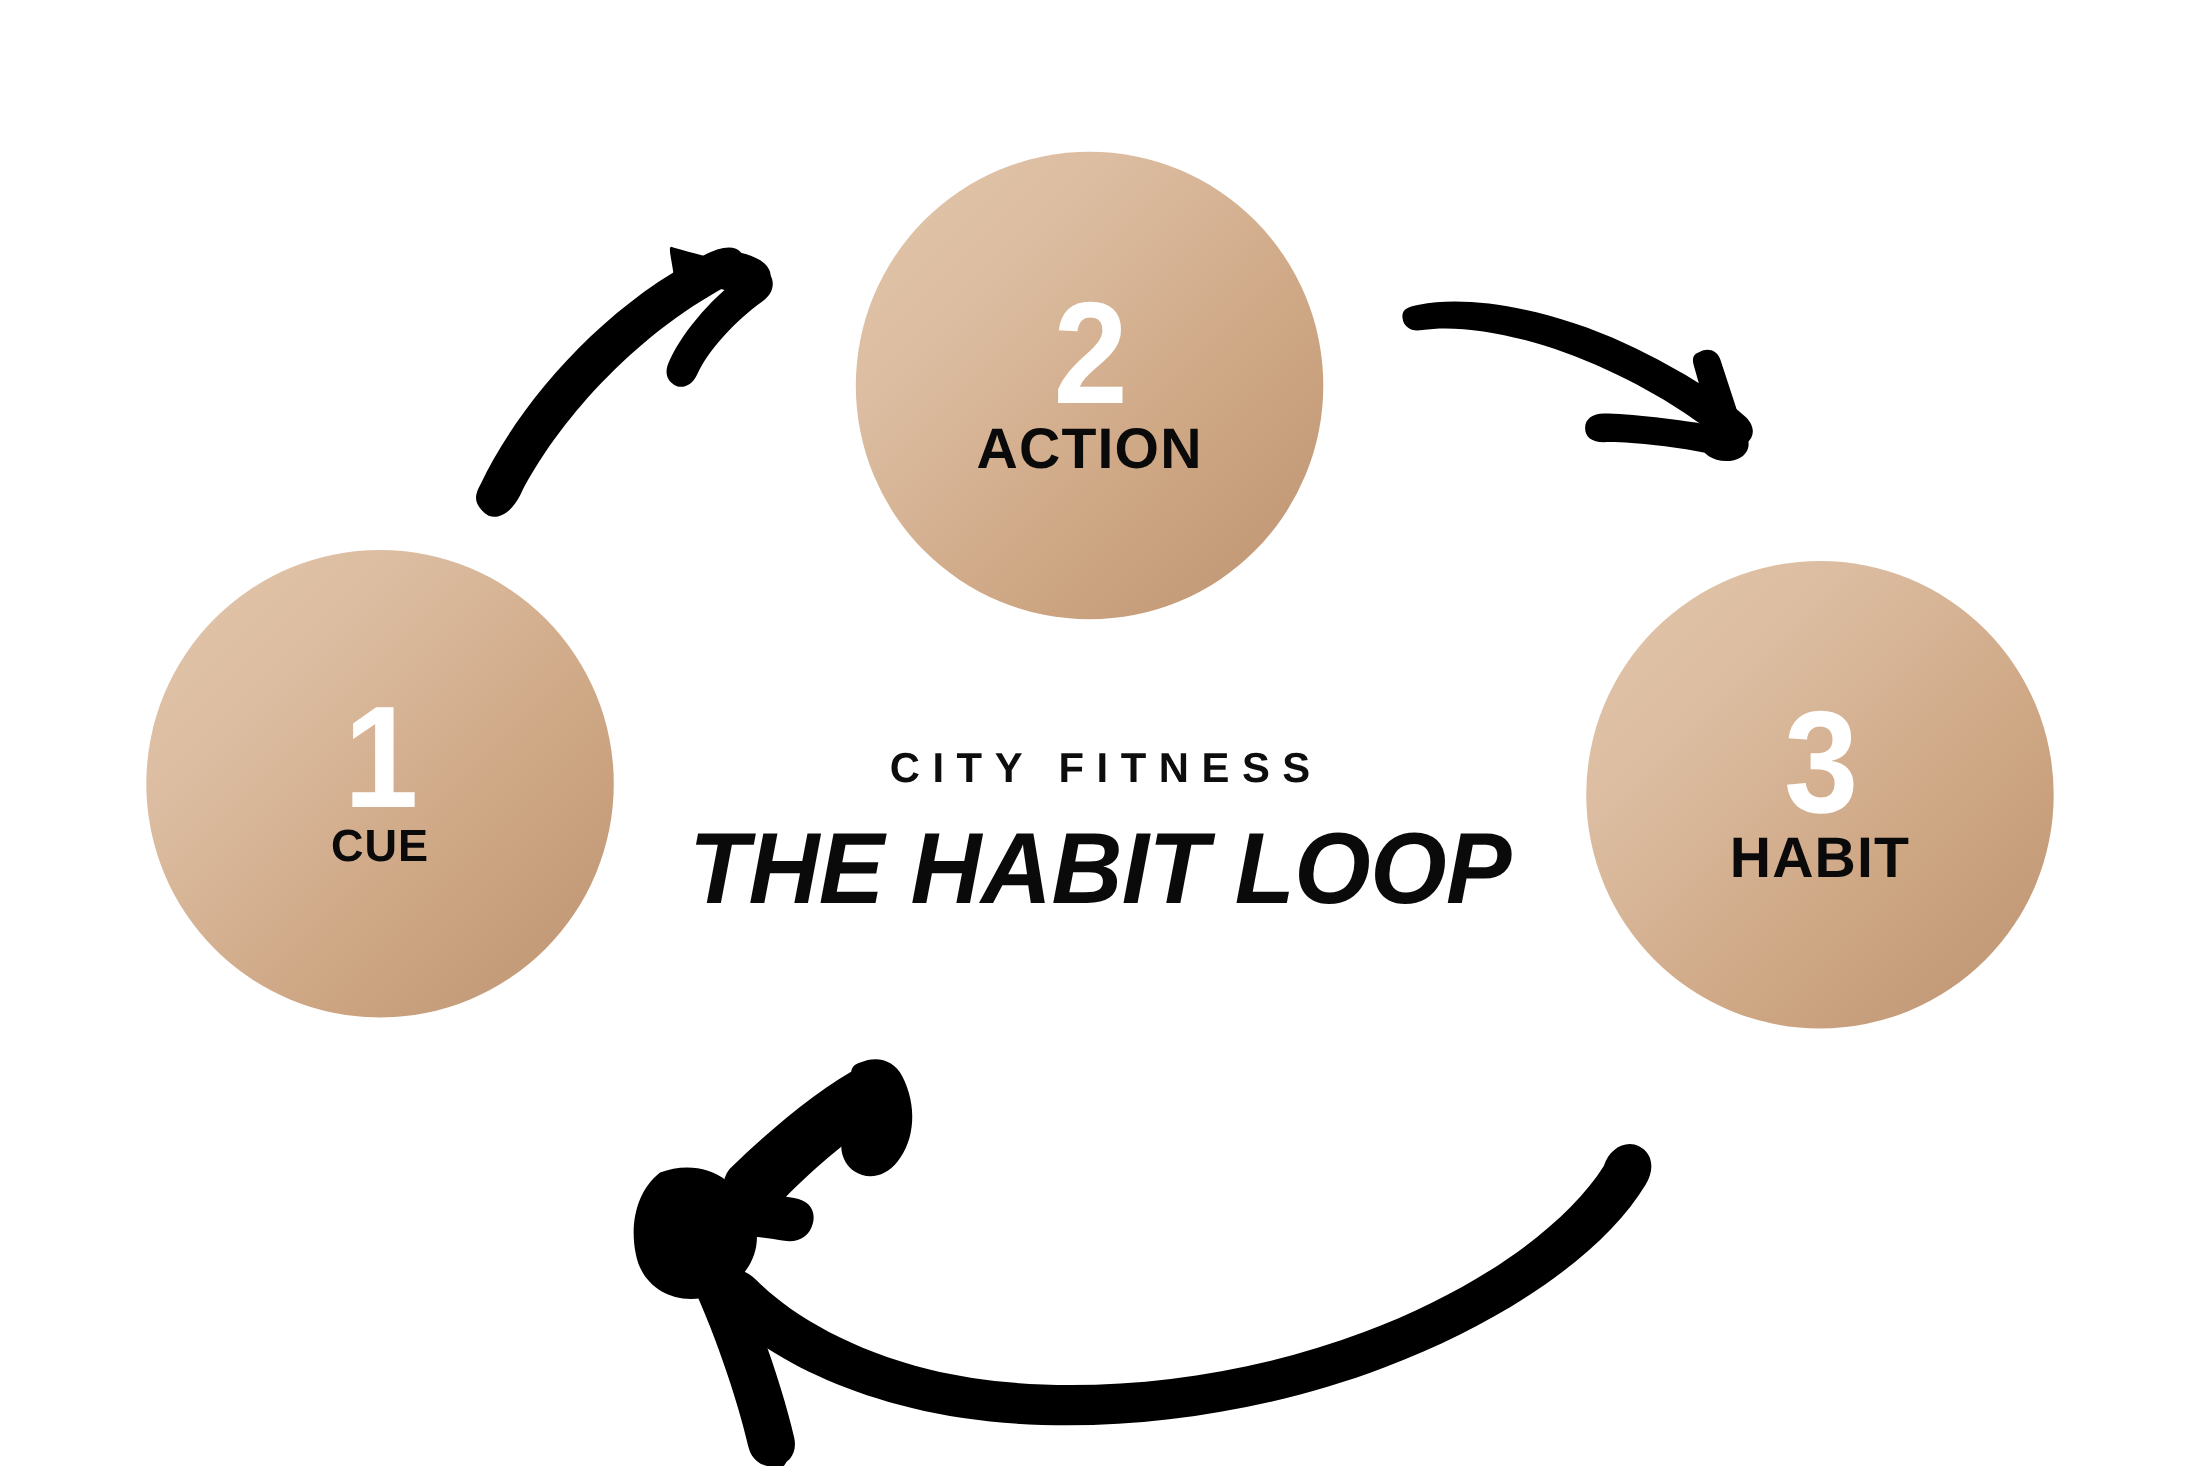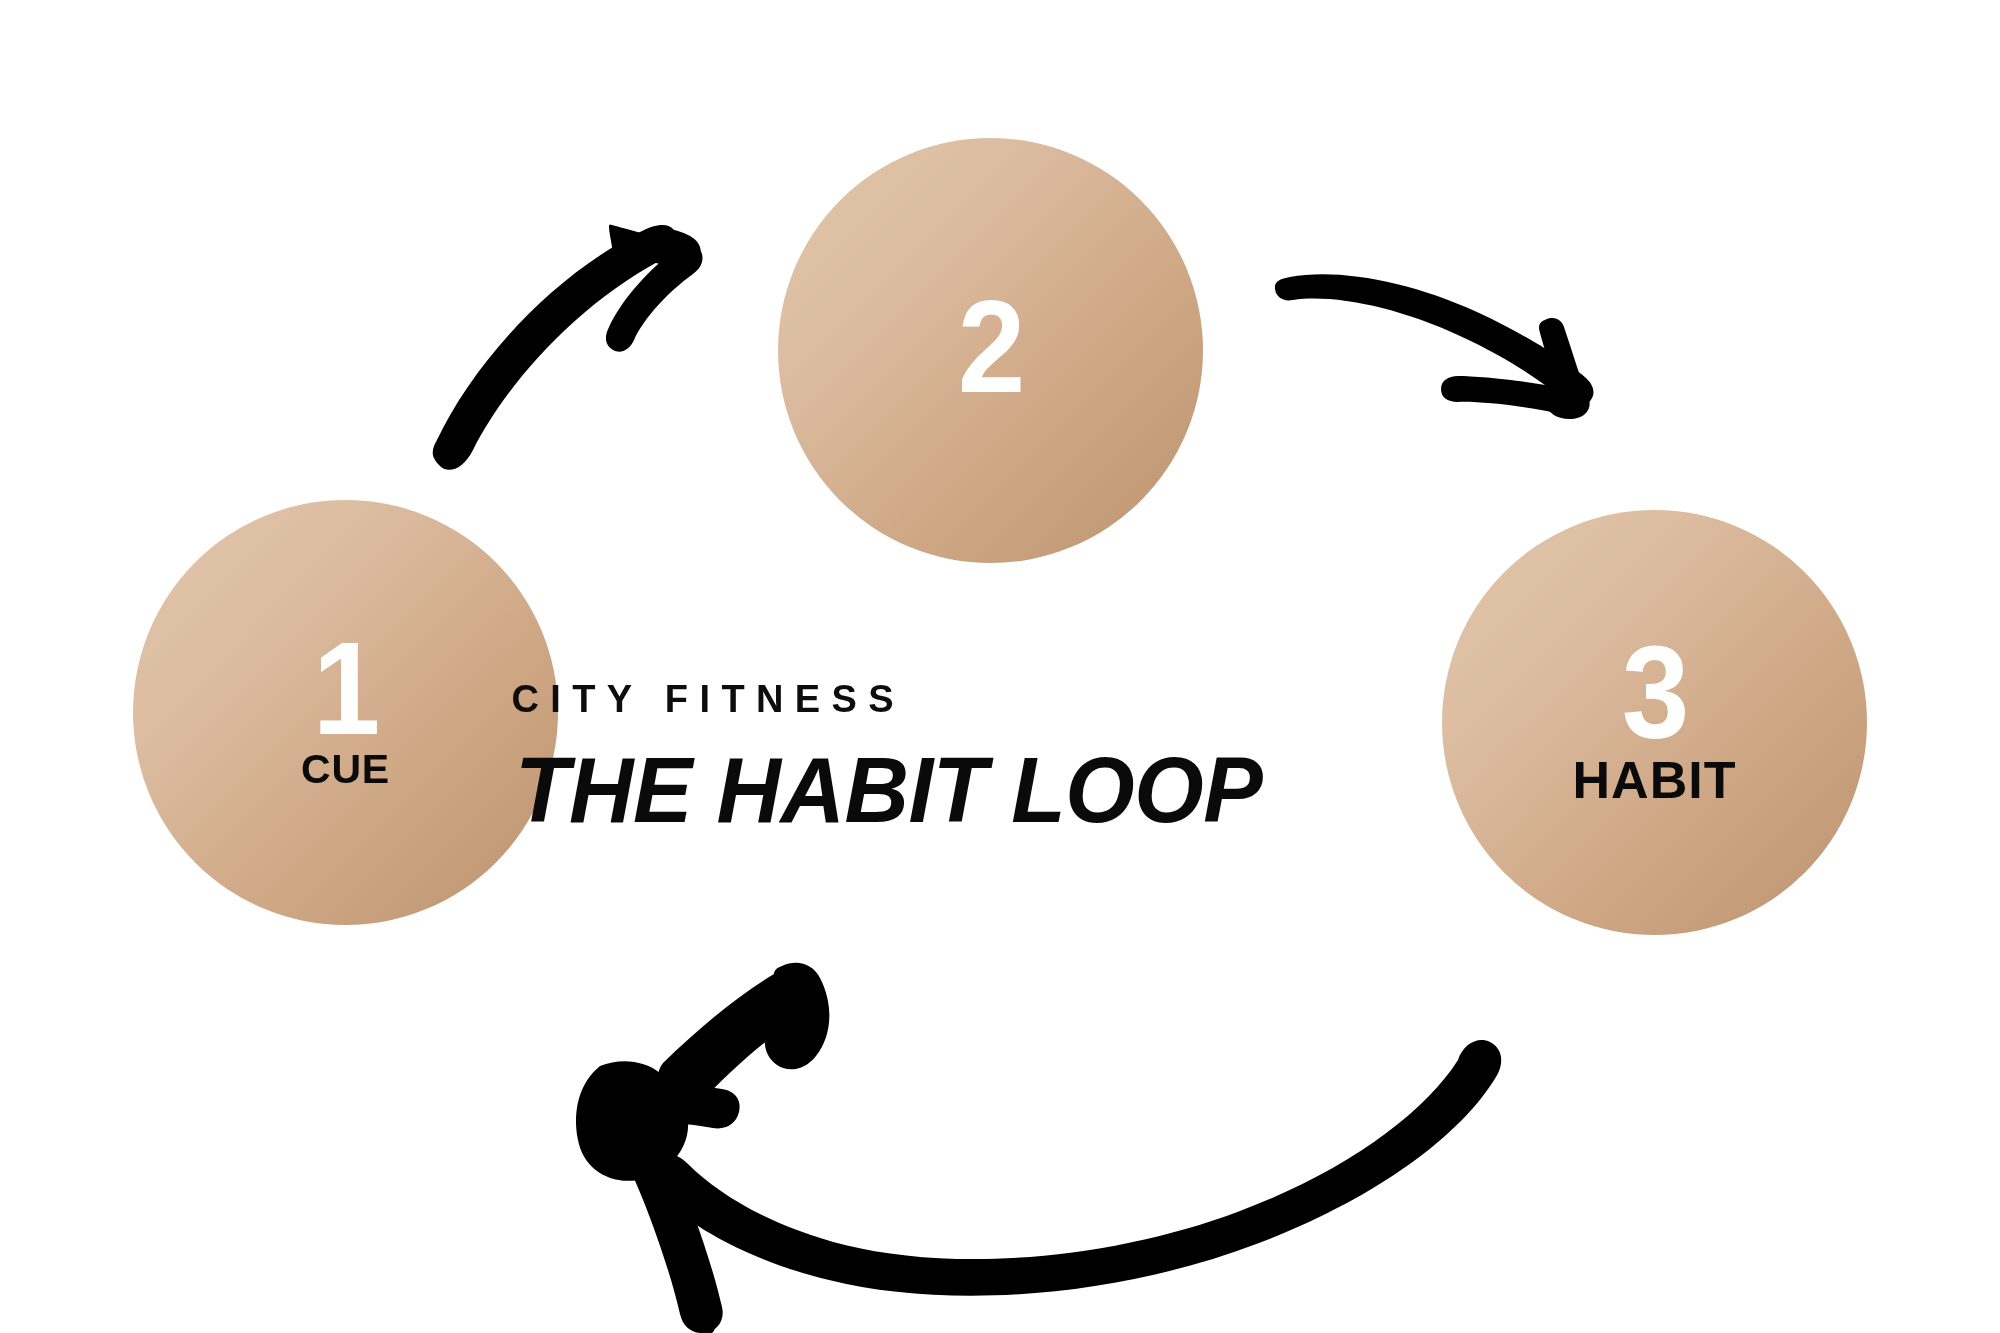--- a/index.html
+++ b/index.html
@@ -70,20 +70,21 @@
   }
   #node-reward .num   { font-size: 132px; margin-bottom: 6px; }
   #node-reward .label { font-size: 52px; }
 
   
   #center-lockup {
     position: absolute;
     left: 500px;
     top: 680px;
     width: 1000px;
+    text-align: center;
     pointer-events: none;
   }
   #center-lockup .brand {
     display: block;
     color: #0d0d0d;
     font-family: "Liberation Sans", sans-serif;
     font-size: 38px;
     font-weight: 700;
     letter-spacing: 0.30em;
     text-indent: 0.30em;
@@ -237,20 +238,21 @@
     </svg>
   </div>
 
   <div class="node" id="node-cue">
     <span class="num">1</span>
     <span class="label">CUE</span>
   </div>
 
   <div class="node" id="node-action">
     <span class="num">2</span>
+    <span class="label">ACTION</span>
   </div>
 
   <div class="node" id="node-reward">
     <span class="num">3</span>
     <span class="label">HABIT</span>
   </div>
 
   <div id="center-lockup">
     <span class="brand">CITY FITNESS</span>
     <span class="title">THE HABIT LOOP</span>

